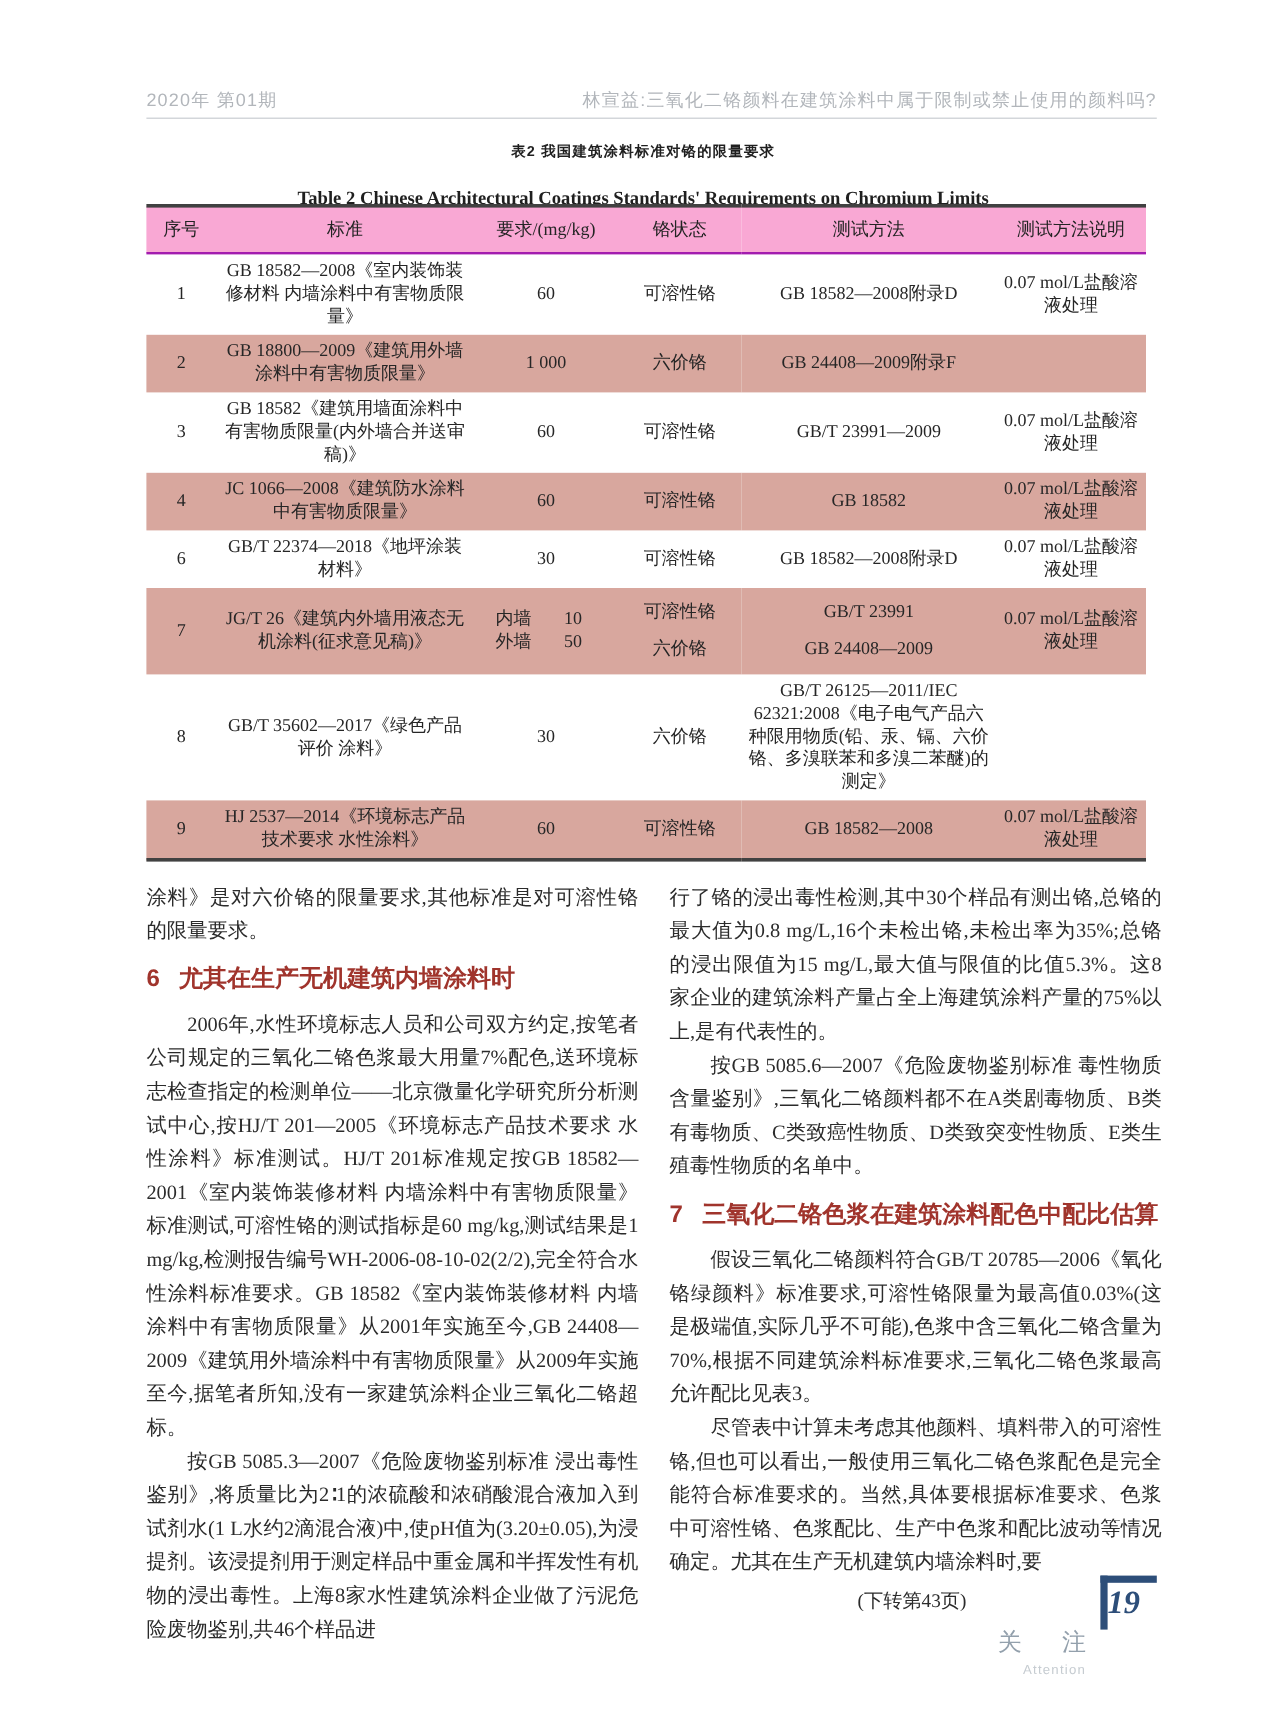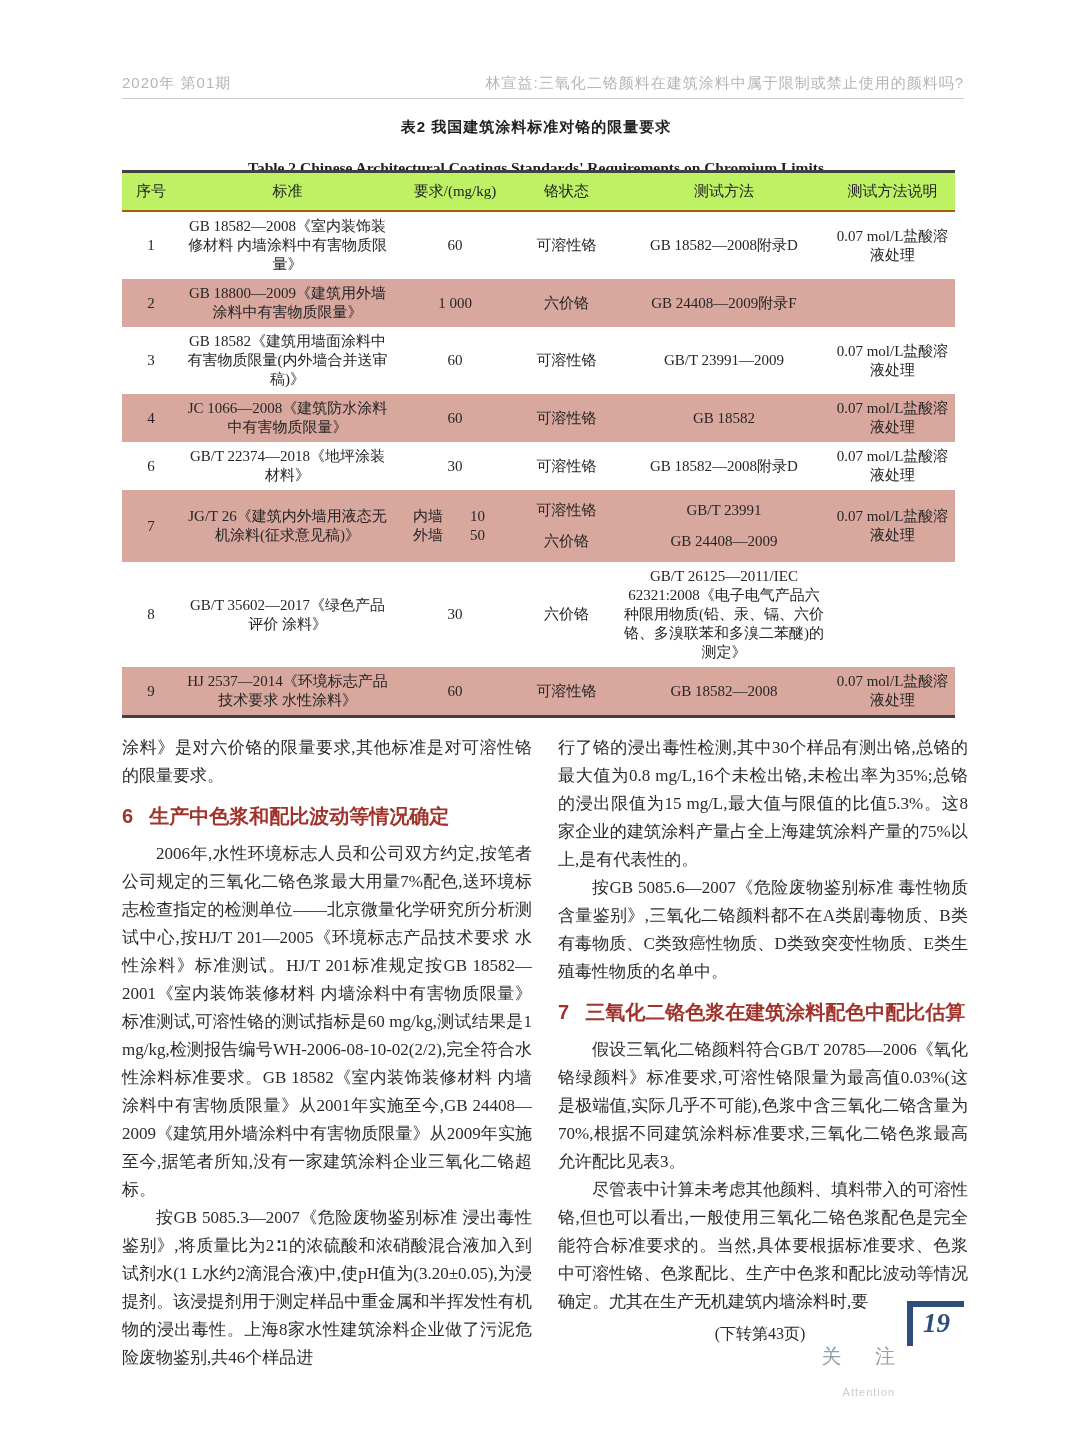--- a/index.html
+++ b/index.html
@@ -12,34 +12,34 @@
   
   .pagehead {
     position:absolute; top:74px; left:122px; width:842px;
     display:flex; justify-content:space-between; align-items:flex-end;
     border-bottom:1.5px solid #c9cdd1; padding-bottom:5px;
     font-family:"Liberation Sans","DejaVu Sans",sans-serif;
     font-size:15px; color:#b2b6bb; letter-spacing:1px;
   }
   
   .table-titles { position:absolute; top:118px; left:0; width:1072px; text-align:center; }
-  .t-zh { font-size:15px; font-weight:bold; color:#1f1f1f; letter-spacing:1px;
+  .t-zh { font-size:12px; font-weight:bold; color:#1f1f1f; letter-spacing:1px;
           font-family:"Liberation Sans","DejaVu Sans",sans-serif; }
   .t-en { font-size:15.5px; font-weight:bold; color:#1f1f1f; margin-top:22px;
           font-family:"Liberation Serif","DejaVu Serif",serif; }
   
   table.limits {
     position:absolute; top:170px; left:122px; width:833px;
     border-collapse:collapse; table-layout:fixed;
     font-size:15px; color:#262626;
     border-top:3px solid #414141; border-bottom:3px solid #414141;
   }
   table.limits th {
-    background:#bef264; font-weight:normal; color:#242424;
-    border-bottom:2px solid #a16207; padding:9px 2px; font-size:15px;
+    background:#f9a8d4; font-weight:normal; color:#242424;
+    border-bottom:2px solid #a21caf; padding:9px 2px; font-size:15px;
   }
   table.limits td {
     text-align:center; vertical-align:middle;
     padding:5px 4px; line-height:19px;
   }
   tr.shade td { background:#d8a79e; }
   td.split-cell { padding:4px 0; }
   td.split-cell > div { padding:6px 0; }
   .subrow { display:flex; justify-content:space-between; padding:0 26px 0 14px !important; }
   td.note-top { vertical-align:top; padding-top:8px; }
@@ -56,24 +56,24 @@
     font-family:"Liberation Sans","DejaVu Sans",sans-serif;
     font-size:20px; line-height:27px; margin:13px 0 10px 0;
   }
   .sec-heading .h-num { flex:0 0 auto; }
   .cont-note { text-align:center; font-size:16px; margin-top:8px; padding-right:6px; color:#2b2b2b; }
   
   .pagefoot { position:absolute; right:108px; bottom:46px; display:flex; align-items:flex-start; }
   .foot-label { text-align:right; margin-right:12px; margin-top:6px;
                 font-family:"Liberation Sans","DejaVu Sans",sans-serif; }
   .foot-label .zh { font-size:20px; color:#93a0ac; letter-spacing:14px; margin-right:-14px;margin-top:36px; }
-  .foot-label .en { font-size:11px; color:#c6ccd1; letter-spacing:1px; margin-top:16px; }
+  .foot-label .en { font-size:11px; color:#c6ccd1; letter-spacing:1px; margin-top:4px; }
   .foot-num {
     border-top:6px solid #2d4e79; border-left:6px solid #2d4e79;
-    padding:1px 14px 8px 10px; color:#2d4e79;
+    padding:1px 14px 8px 0; color:#2d4e79;
     font-family:"Liberation Serif","DejaVu Serif",serif;
     font-size:27px; font-style:italic; font-weight:bold; line-height:30px;
   }
 </style>
 </head>
 <body>
 
 <div class="page">
 
   <div class="pagehead">
@@ -186,21 +186,21 @@
         <td>0.07 mol/L盐酸溶液处理</td>
       </tr>
     </tbody>
   </table>
 
   <div class="body-cols">
     <div class="col">
       <p class="para">涂料》是对六价铬的限量要求,其他标准是对可溶性铬的限量要求。</p>
       <div class="sec-heading">
         <span class="h-num">6</span>
-        <span class="h-title">生产中色浆和配比波动等情况确定</span>
+        <span class="h-title">尤其在生产无机建筑内墙涂料时</span>
       </div>
       <p class="para indent">2006年,水性环境标志人员和公司双方约定,按笔者公司规定的三氧化二铬色浆最大用量7%配色,送环境标志检查指定的检测单位——北京微量化学研究所分析测试中心,按HJ/T 201—2005《环境标志产品技术要求 水性涂料》标准测试。HJ/T 201标准规定按GB 18582—2001《室内装饰装修材料 内墙涂料中有害物质限量》标准测试,可溶性铬的测试指标是60 mg/kg,测试结果是1 mg/kg,检测报告编号WH-2006-08-10-02(2/2),完全符合水性涂料标准要求。GB 18582《室内装饰装修材料 内墙涂料中有害物质限量》从2001年实施至今,GB 24408—2009《建筑用外墙涂料中有害物质限量》从2009年实施至今,据笔者所知,没有一家建筑涂料企业三氧化二铬超标。</p>
       <p class="para indent">按GB 5085.3—2007《危险废物鉴别标准 浸出毒性鉴别》,将质量比为2∶1的浓硫酸和浓硝酸混合液加入到试剂水(1 L水约2滴混合液)中,使pH值为(3.20±0.05),为浸提剂。该浸提剂用于测定样品中重金属和半挥发性有机物的浸出毒性。上海8家水性建筑涂料企业做了污泥危险废物鉴别,共46个样品进</p>
     </div>
     <div class="col">
       <p class="para">行了铬的浸出毒性检测,其中30个样品有测出铬,总铬的最大值为0.8 mg/L,16个未检出铬,未检出率为35%;总铬的浸出限值为15 mg/L,最大值与限值的比值5.3%。这8家企业的建筑涂料产量占全上海建筑涂料产量的75%以上,是有代表性的。</p>
       <p class="para indent">按GB 5085.6—2007《危险废物鉴别标准 毒性物质含量鉴别》,三氧化二铬颜料都不在A类剧毒物质、B类有毒物质、C类致癌性物质、D类致突变性物质、E类生殖毒性物质的名单中。</p>
       <div class="sec-heading">
         <span class="h-num">7</span>
         <span class="h-title">三氧化二铬色浆在建筑涂料配色中配比估算</span>

